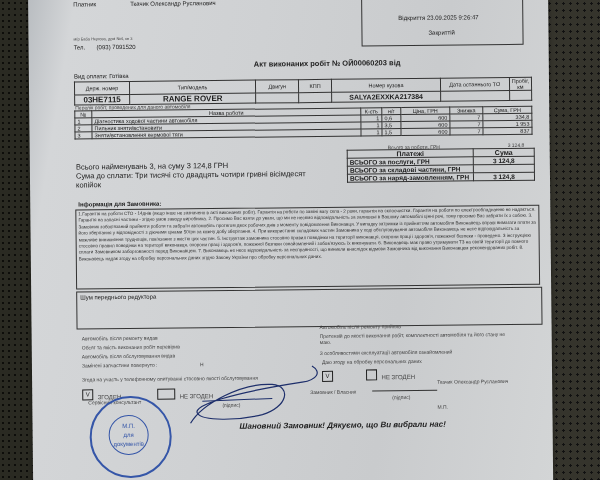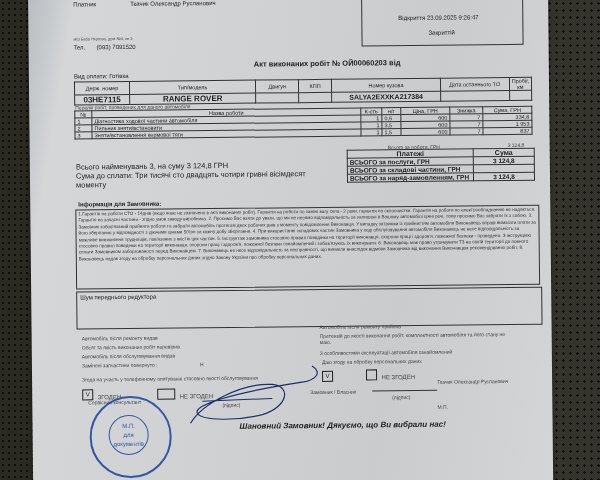--- a/index.html
+++ b/index.html
@@ -134,21 +134,21 @@
       <td style="text-align:right">7</td>
       <td style="text-align:right">837</td>
     </tr>
   </tbody>
     </table>
   <div class="abs tiny" style="left:358px;top:158px;">Всього за роботи, ГРН</div>
   <div class="abs tiny" style="left:478px;top:157px;">3 124,8</div>
 
   <div class="abs med" style="left:46px;top:173px;">Всього найменувань 3, на суму 3 124,8 ГРН</div>
   <div class="abs med" style="left:46px;top:182px;">Сума до сплати: Три тисячі сто двадцять чотири гривні вісімдесят</div>
-  <div class="abs med" style="left:46px;top:191px;">моменту</div>
+  <div class="abs med" style="left:46px;top:191px;">копійок</div>
 
   <table class="abs" style="left:317px;top:163px;width:188px;">
     <tbody>
         <tr>
       <th style="font-size:7px;font-weight:bold;">Платежі</th>
       <th style="font-size:7px;font-weight:bold;width:56px;">Сума</th>
     </tr>
     <tr>
       <td style="font-size:6.5px;font-weight:bold;">ВСЬОГО за послуги, ГРН</td>
       <td style="font-size:6.5px;font-weight:bold;text-align:center;">3 124,8</td>

